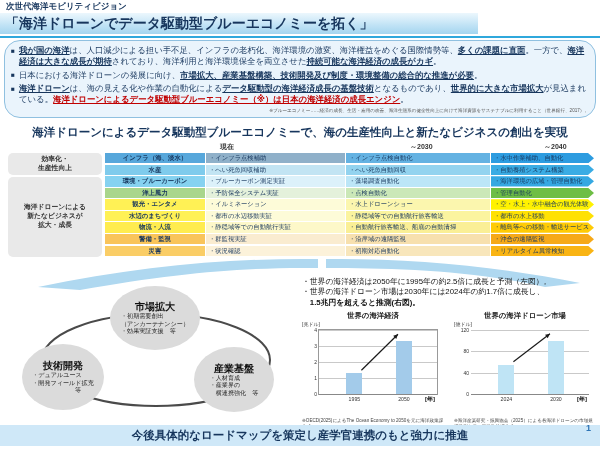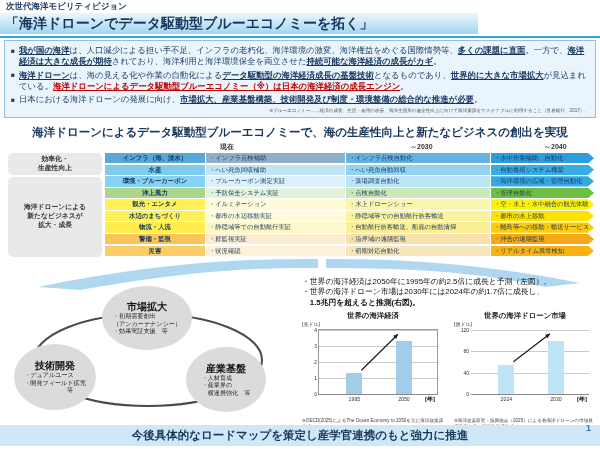--- a/index.html
+++ b/index.html
@@ -8,21 +8,21 @@
   
   #header{position:absolute;top:0;left:0;width:600px;height:36px;border-bottom:2.5px solid #2FA8DC;background:#fff;}
   #title-band{position:absolute;left:0;top:13px;width:478px;height:21px;
       background:linear-gradient(180deg,#ECF7FD 0%,#BFE2F5 60%,#A4D5EF 100%);}
   #kicker{position:absolute;left:6px;top:1px;font-size:8.5px;font-weight:bold;color:#17365D;}
   #slide-title{position:absolute;left:5px;top:15px;font-size:14px;font-weight:bold;color:#17365D;white-space:nowrap;}
   #ministry{position:absolute;right:8px;top:7px;display:flex;align-items:center;gap:4px;
       font-size:13.5px;font-weight:bold;color:#1a1a1a;}
   
   #intro{position:absolute;left:4px;top:40px;width:592px;height:78px;background:#EAF4FC;
-      border:1.2px solid #8FC0E0;border-radius:0;padding:4px 6px 2px 6px;box-sizing:border-box;}
+      border:1.2px solid #8FC0E0;border-radius:16px;padding:4px 6px 2px 6px;box-sizing:border-box;}
   .bullet{display:flex;gap:4px;font-size:8.4px;line-height:1.32;color:#17365D;margin-bottom:2.5px;}
   .bullet .mk{font-size:6.5px;padding-top:1.5px;color:#17365D;}
   .bullet p{margin:0;}
   .b{font-weight:bold}.u{text-decoration:underline}.red{color:#C00000}
   #intro-footnote{text-align:right;font-size:4.6px;color:#555;margin-top:0px;}
   
   #rm-heading{position:absolute;top:125px;left:0;width:600px;text-align:center;
       font-size:11.5px;font-weight:bold;color:#17365D;}
   #timeline{position:absolute;top:142px;left:8px;width:586px;height:10px;font-size:7px;font-weight:bold;color:#333;}
   #timeline span{position:absolute;top:0;}
@@ -38,21 +38,21 @@
   .rm-cat{width:100px;font-size:6.4px;font-weight:bold;color:#17365D;text-align:center;
       line-height:10.4px;margin-right:1px;white-space:nowrap;overflow:hidden;}
   .rm-seg{font-size:6.3px;color:#17365D;line-height:10.4px;padding-left:3px;box-sizing:border-box;
       white-space:nowrap;overflow:hidden;}
   .rm-s1{width:139px;margin-right:1px}
   .rm-s2{width:144px;margin-right:1px}
   .rm-s3{width:103px;clip-path:polygon(0 0,calc(100% - 6px) 0,100% 50%,calc(100% - 6px) 100%,0 100%);}
   
   #swoosh{position:absolute;left:0;top:257px;width:600px;height:36px;}
   
-  #diagram{position:absolute;left:10px;top:286px;width:288px;height:138px;}
+  #diagram{position:absolute;left:18px;top:286px;width:288px;height:138px;}
   #diagram svg.link{position:absolute;left:0;top:0;}
   .circle{position:absolute;background:#DBDBDB;border-radius:50%;display:flex;flex-direction:column;
       align-items:center;justify-content:center;text-align:center;}
   .c-title{font-size:10px;font-weight:bold;color:#111;line-height:1.1;}
   .c-items{font-size:6.1px;color:#222;white-space:pre-line;line-height:1.25;text-align:left;}
   #c-market{left:92px;top:0;width:90px;height:64px}
   #c-tech{left:4px;top:58px;width:82px;height:66px}
   #c-industry{left:176px;top:61px;width:80px;height:65px}
   #c-inst{position:absolute;left:88px;top:62px;width:90px;text-align:center;}
   #c-inst .c-items{display:inline-block;text-align:left;}
@@ -88,25 +88,25 @@
   <div id="slide-title">「海洋ドローンでデータ駆動型ブルーエコノミーを拓く」</div>
 </div>
 
 <div id="intro">
   <div class="bullet">
     <span class="mk">■</span>
     <p><span class="b u">我が国の海洋</span><span>は、人口減少による担い手不足、インフラの老朽化、海洋環境の激変、海洋権益をめぐる国際情勢等、</span><span class="b u">多くの課題に直面</span><span>。一方で、</span><span class="b u">海洋経済は大きな成長が期待</span><span>されており、海洋利用と海洋環境保全を両立させた</span><span class="b u">持続可能な海洋経済の成長がカギ</span><span>。</span></p>
   </div>
   <div class="bullet">
     <span class="mk">■</span>
-    <p><span class="b u">海洋ドローン</span><span>は、海の見える化や作業の自動化による</span><span class="b u">データ駆動型の海洋経済成長の基盤技術</span><span>となるものであり、</span><span class="b u">世界的に大きな市場拡大</span><span>が見込まれている。</span><span class="b u red">海洋ドローンによるデータ駆動型ブルーエコノミー（※）は日本の海洋経済の成長エンジン</span><span>。</span></p>
+    <p><span>日本における海洋ドローンの発展に向け、</span><span class="b u">市場拡大、産業基盤構築、技術開発及び制度・環境整備の総合的な推進が必要</span><span>。</span></p>
   </div>
   <div class="bullet">
     <span class="mk">■</span>
-    <p><span>日本における海洋ドローンの発展に向け、</span><span class="b u">市場拡大、産業基盤構築、技術開発及び制度・環境整備の総合的な推進が必要</span><span>。</span></p>
+    <p><span class="b u">海洋ドローン</span><span>は、海の見える化や作業の自動化による</span><span class="b u">データ駆動型の海洋経済成長の基盤技術</span><span>となるものであり、</span><span class="b u">世界的に大きな市場拡大</span><span>が見込まれている。</span><span class="b u red">海洋ドローンによるデータ駆動型ブルーエコノミー（※）は日本の海洋経済の成長エンジン</span><span>。</span></p>
   </div>
   <div id="intro-footnote">※ブルーエコノミー……経済の成長、生活・雇用の改善、海洋生態系の健全性向上に向けて海洋資源をサステナブルに利用すること（世界銀行、2017）。</div>
 </div>
 
 <div id="rm-heading">海洋ドローンによるデータ駆動型ブルーエコノミーで、海の生産性向上と新たなビジネスの創出を実現</div>
 <div id="timeline">
   <span id="tl-now">現在</span>
   <span id="tl-2030">～2030</span>
   <span id="tl-2040">～2040</span>
 </div>

